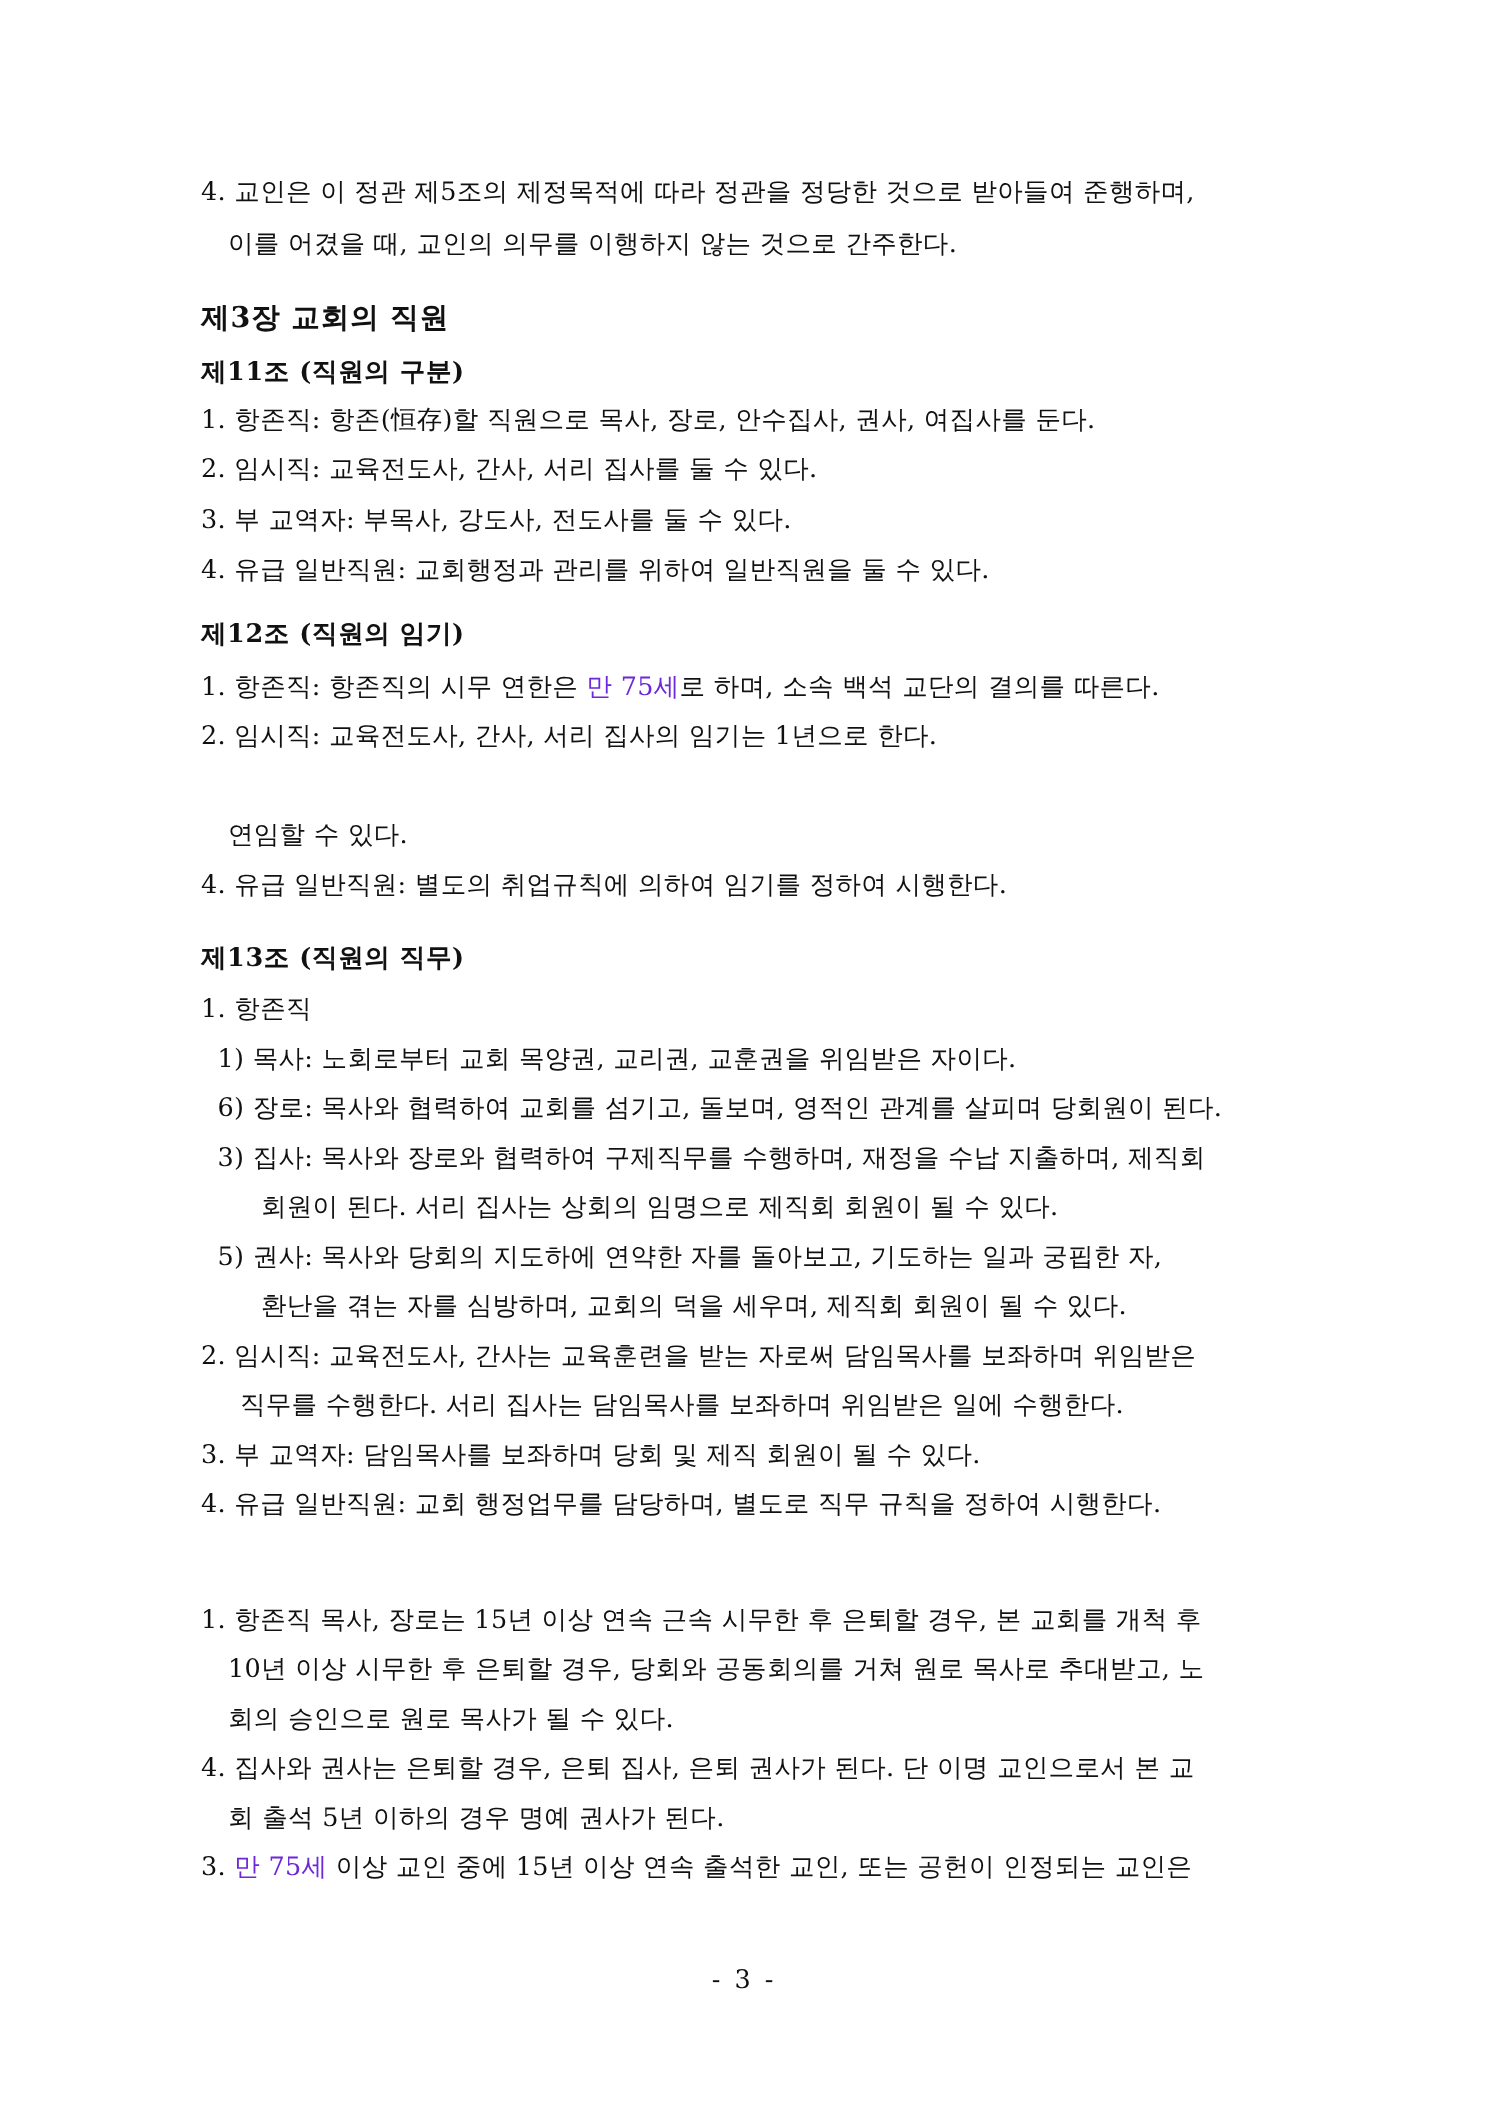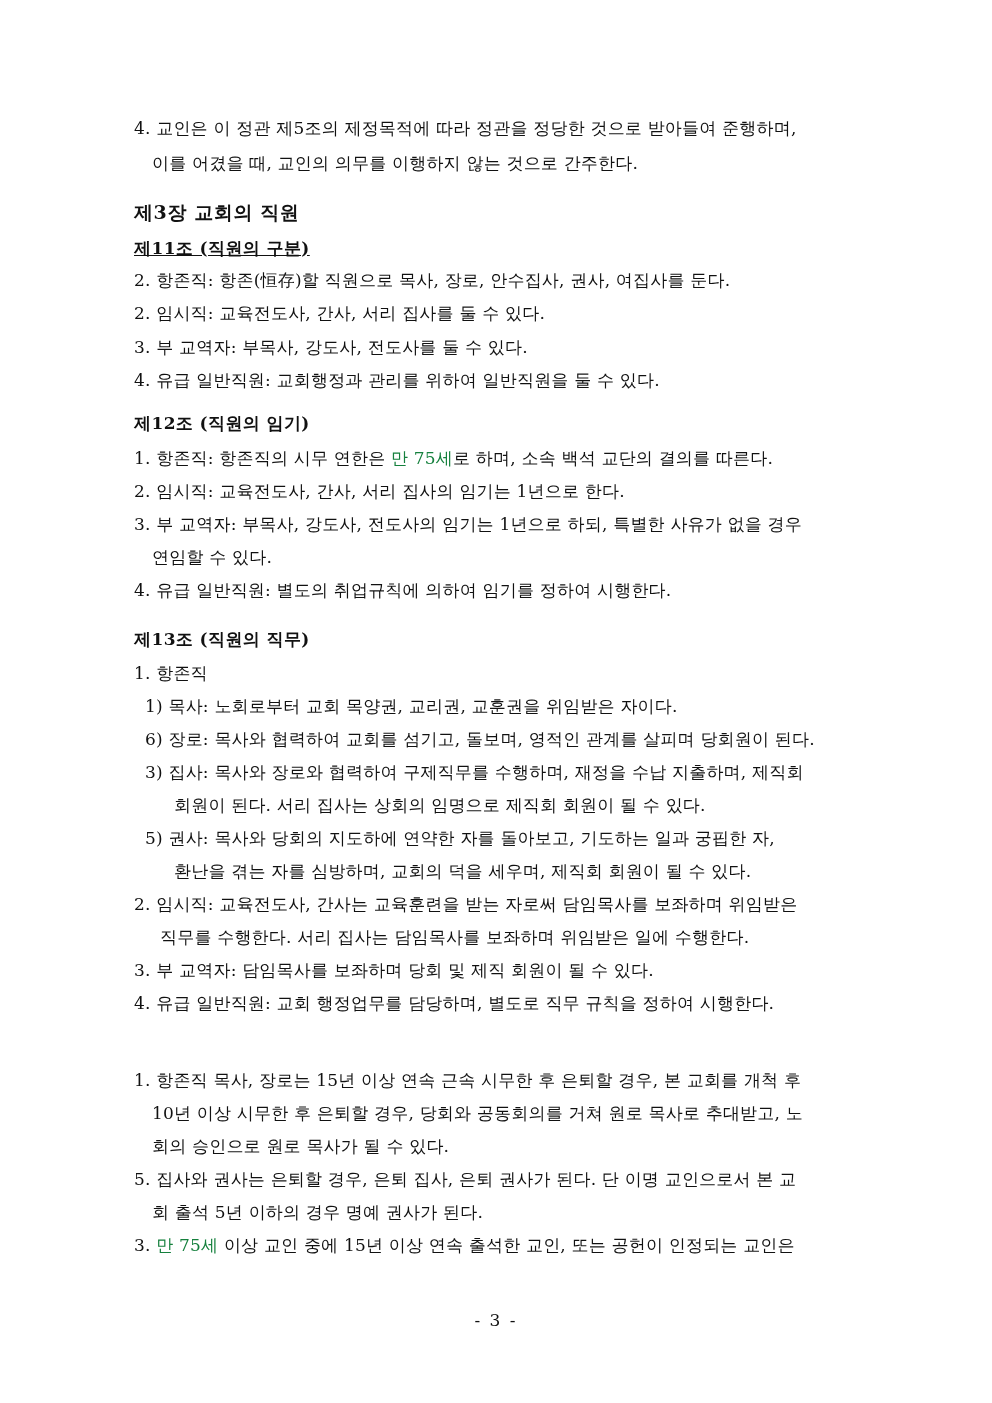--- a/index.html
+++ b/index.html
@@ -8,64 +8,63 @@
       font-family: "DejaVu Serif", "Liberation Serif", serif;
       color: #111111;
     }
     .page { position: absolute; left: 0; top: 0; width: 864px; height: 1403px; background: #fff; }
     .line {
       position: absolute; white-space: nowrap;
       font-size: 17px; line-height: 22px; letter-spacing: 0.2px;
     }
     .chapter { font-size: 19px; font-weight: bold; letter-spacing: 0.6px; }
     .article { font-size: 17px; font-weight: bold; letter-spacing: 0.4px; }
-    .red { color: #15803d; }
+    .red { color: #6d28d9; }
     .page-number { position: absolute; top: 1310px; left: 0; width: 992px; text-align: center; font-size: 17px; letter-spacing: 2px; }
   </style>
 </head>
 <body>
 
 <div class="page">
 
   <div class="line" style="top:117px;left:134px;">4. 교인은 이 정관 제5조의 제정목적에 따라 정관을 정당한 것으로 받아들여 준행하며,</div>
   <div class="line" style="top:152px;left:152px;">이를 어겼을 때, 교인의 의무를 이행하지 않는 것으로 간주한다.</div>
 
   <div class="line chapter" style="top:201px;left:134px;">제3장 교회의 직원</div>
 
-  <div class="line article" style="top:237px;left:134px;text-decoration:underline;">제11조 (직원의 구분)</div>
-  <div class="line" style="top:269px;left:134px;">2. 항존직: 항존(恒存)할 직원으로 목사, 장로, 안수집사, 권사, 여집사를 둔다.</div>
+  <div class="line article" style="top:237px;left:134px;">제11조 (직원의 구분)</div>
+  <div class="line" style="top:269px;left:134px;">1. 항존직: 항존(恒存)할 직원으로 목사, 장로, 안수집사, 권사, 여집사를 둔다.</div>
   <div class="line" style="top:302px;left:134px;">2. 임시직: 교육전도사, 간사, 서리 집사를 둘 수 있다.</div>
   <div class="line" style="top:336px;left:134px;">3. 부 교역자: 부목사, 강도사, 전도사를 둘 수 있다.</div>
   <div class="line" style="top:369px;left:134px;">4. 유급 일반직원: 교회행정과 관리를 위하여 일반직원을 둘 수 있다.</div>
 
   <div class="line article" style="top:412px;left:134px;">제12조 (직원의 임기)</div>
   <div class="line" style="top:447px;left:134px;">
     <span>1. 항존직: 항존직의 시무 연한은 </span><span class="red">만 75세</span><span>로 하며, 소속 백석 교단의 결의를 따른다.</span>
   </div>
   <div class="line" style="top:480px;left:134px;">2. 임시직: 교육전도사, 간사, 서리 집사의 임기는 1년으로 한다.</div>
-  <div class="line" style="top:513px;left:134px;">3. 부 교역자: 부목사, 강도사, 전도사의 임기는 1년으로 하되, 특별한 사유가 없을 경우</div>
   <div class="line" style="top:546px;left:152px;">연임할 수 있다.</div>
   <div class="line" style="top:579px;left:134px;">4. 유급 일반직원: 별도의 취업규칙에 의하여 임기를 정하여 시행한다.</div>
 
   <div class="line article" style="top:628px;left:134px;">제13조 (직원의 직무)</div>
   <div class="line" style="top:662px;left:134px;">1. 항존직</div>
   <div class="line" style="top:695px;left:145px;">1) 목사: 노회로부터 교회 목양권, 교리권, 교훈권을 위임받은 자이다.</div>
   <div class="line" style="top:728px;left:145px;">6) 장로: 목사와 협력하여 교회를 섬기고, 돌보며, 영적인 관계를 살피며 당회원이 된다.</div>
   <div class="line" style="top:761px;left:145px;">3) 집사: 목사와 장로와 협력하여 구제직무를 수행하며, 재정을 수납 지출하며, 제직회</div>
   <div class="line" style="top:794px;left:174px;">회원이 된다. 서리 집사는 상회의 임명으로 제직회 회원이 될 수 있다.</div>
   <div class="line" style="top:827px;left:145px;">5) 권사: 목사와 당회의 지도하에 연약한 자를 돌아보고, 기도하는 일과 궁핍한 자,</div>
   <div class="line" style="top:860px;left:174px;">환난을 겪는 자를 심방하며, 교회의 덕을 세우며, 제직회 회원이 될 수 있다.</div>
   <div class="line" style="top:893px;left:134px;">2. 임시직: 교육전도사, 간사는 교육훈련을 받는 자로써 담임목사를 보좌하며 위임받은</div>
   <div class="line" style="top:926px;left:160px;">직무를 수행한다. 서리 집사는 담임목사를 보좌하며 위임받은 일에 수행한다.</div>
   <div class="line" style="top:959px;left:134px;">3. 부 교역자: 담임목사를 보좌하며 당회 및 제직 회원이 될 수 있다.</div>
   <div class="line" style="top:992px;left:134px;">4. 유급 일반직원: 교회 행정업무를 담당하며, 별도로 직무 규칙을 정하여 시행한다.</div>
 
   <div class="line" style="top:1069px;left:134px;">1. 항존직 목사, 장로는 15년 이상 연속 근속 시무한 후 은퇴할 경우, 본 교회를 개척 후</div>
   <div class="line" style="top:1102px;left:152px;">10년 이상 시무한 후 은퇴할 경우, 당회와 공동회의를 거쳐 원로 목사로 추대받고, 노</div>
   <div class="line" style="top:1135px;left:152px;">회의 승인으로 원로 목사가 될 수 있다.</div>
-  <div class="line" style="top:1168px;left:134px;">5. 집사와 권사는 은퇴할 경우, 은퇴 집사, 은퇴 권사가 된다. 단 이명 교인으로서 본 교</div>
+  <div class="line" style="top:1168px;left:134px;">4. 집사와 권사는 은퇴할 경우, 은퇴 집사, 은퇴 권사가 된다. 단 이명 교인으로서 본 교</div>
   <div class="line" style="top:1201px;left:152px;">회 출석 5년 이하의 경우 명예 권사가 된다.</div>
   <div class="line" style="top:1234px;left:134px;">
     <span>3. </span><span class="red">만 75세</span><span> 이상 교인 중에 15년 이상 연속 출석한 교인, 또는 공헌이 인정되는 교인은</span>
   </div>
 
   <div class="page-number">- 3 -</div>
 </div>
 
 </body></html>

